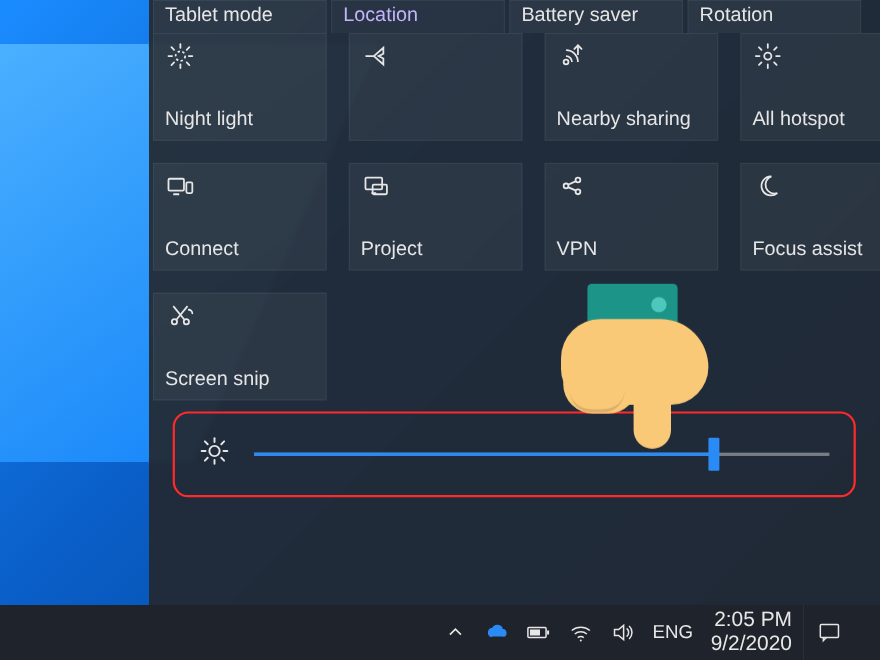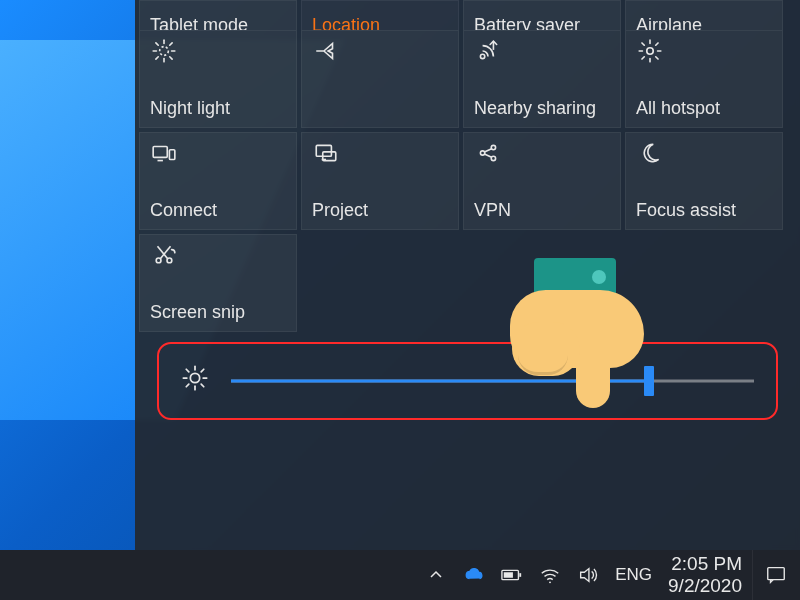--- a/index.html
+++ b/index.html
@@ -1,32 +1,32 @@
 <!DOCTYPE html>
 <html><head>
 <meta charset="utf-8">
 <style>
   html,body{margin:0;padding:0;width:800px;height:600px;overflow:hidden;font-family:"Segoe UI",Arial,sans-serif;background:#000}
   .bg{position:absolute;inset:0;background:linear-gradient(135deg,#1a8cff 0%,#0a5ec7 40%,#003a80 100%)}
   .bg .light{position:absolute;left:-120px;top:40px;width:380px;height:380px;background:linear-gradient(135deg,#52b6ff,#1a8cff);transform:skewX(-24deg) rotate(0deg);opacity:.9}
   .panel{position:absolute;top:0;right:0;bottom:50px;left:135px;background:rgba(35,40,48,.92);backdrop-filter:blur(2px);padding-top:0}
-  .tiles{display:grid;grid-template-columns:repeat(4,158px);grid-auto-rows:98px;gap:4px;padding:0 4px 4px 4px}
+  .tiles{display:grid;grid-template-columns:repeat(4,158px);grid-auto-rows:98px;gap:20px;padding:0 4px 4px 4px}
   .partial-row{display:grid;grid-template-columns:repeat(4,158px);gap:4px;padding:0 4px 4px 4px;height:26px;overflow:hidden}
   .tile{background:rgba(255,255,255,.05);border:1px solid rgba(255,255,255,.06);position:relative;color:#e6e6e6;display:flex;flex-direction:column;justify-content:flex-end;padding:8px 10px;box-sizing:border-box;font-size:18px;cursor:pointer}
-  .tile.disabled{color:#f97316;background:rgba(255,255,255,.03)}
-  .tile.top{justify-content:flex-end;padding-top:14px;font-size:18px}
+  .tile.disabled{color:#c4b5fd;background:rgba(255,255,255,.03)}
+  .tile.top{justify-content:flex-end;padding-top:2px;font-size:18px}
   .tile .ico{position:absolute;left:10px;top:6px;width:28px;height:28px;display:flex;align-items:center;justify-content:center}
   .tile.disabled.hover{background:rgba(255,255,255,.11)}
   .brightness-box{margin:6px 22px 0 22px;border:2px solid #ff2a2a;border-radius:14px;height:78px;display:flex;align-items:center;padding:0 22px;box-sizing:border-box}
   .sun{color:#fff;font-size:26px;margin-right:22px;flex:0 0 auto}
   .slider{flex:1;position:relative;height:20px}
   .track{position:absolute;left:0;right:0;top:50%;height:3px;background:#7a7f86;transform:translateY(-50%)}
   .fill{position:absolute;left:0;top:50%;height:3px;background:#2a8af6;transform:translateY(-50%)}
   .thumb{position:absolute;top:50%;width:10px;height:30px;background:#2a8af6;transform:translate(-50%,-50%);border-radius:1px;cursor:pointer}
-  .taskbar{position:absolute;left:0;right:0;bottom:0;height:50px;background:#1f232b;display:flex;align-items:center;justify-content:flex-end;padding-right:1px;color:#e8e8e8;font-size:15px}
+  .taskbar{position:absolute;left:0;right:0;bottom:0;height:50px;background:#1f232b;display:flex;align-items:center;justify-content:flex-end;padding-right:23px;color:#e8e8e8;font-size:15px}
   .tray{display:flex;align-items:center;gap:16px;margin-right:10px}
   .tray .ic{width:22px;height:22px;display:flex;align-items:center;justify-content:center;color:#e8e8e8}
   .lang{font-size:17px;padding:0 6px}
   .clock{display:flex;flex-direction:column;align-items:flex-end;line-height:1.15;font-size:19px;padding:0 10px}
   .notif{width:46px;height:50px;display:flex;align-items:center;justify-content:center;border-left:1px solid rgba(255,255,255,.06)}
   svg{stroke:#e6e6e6;fill:none;stroke-width:1.5}
   .disabled svg{stroke:#9aa0a8}
 
   
   .hand{position:absolute;top:258px;left:500px;width:160px;height:170px;pointer-events:none}
@@ -50,21 +50,21 @@
       <div class="tile top">
         <span>Tablet mode</span>
       </div>
       <div class="tile disabled top">
         <span>Location</span>
       </div>
       <div class="tile top">
         <span>Battery saver</span>
       </div>
       <div class="tile top">
-        <span>Airplane</span>
+        <span>Rotation</span>
       </div>
     </div>
 
   <div class="tiles" id="tiles">
       <div class="tile">
         <div class="ico">
           <svg width="26" height="26" viewBox="0 0 24 24">
             <circle cx="12" cy="12" r="4" stroke-dasharray="2 2"></circle>
             <g stroke-linecap="round">
               <line x1="12" y1="2" x2="12" y2="5"></line>

